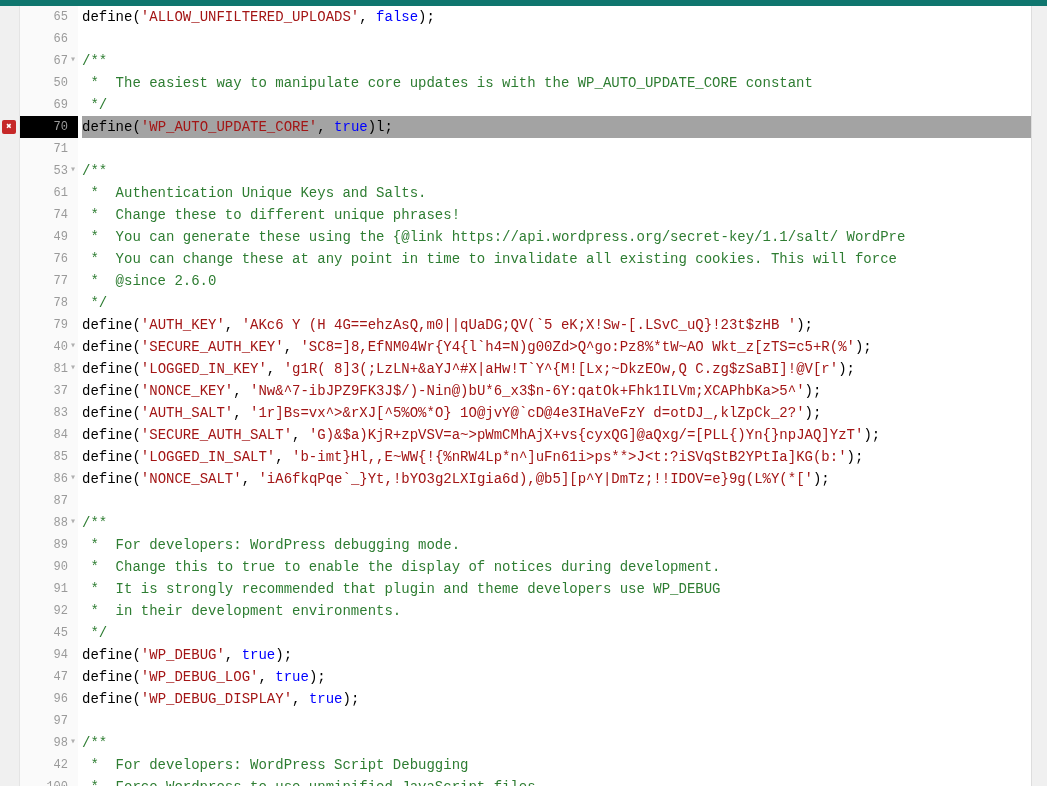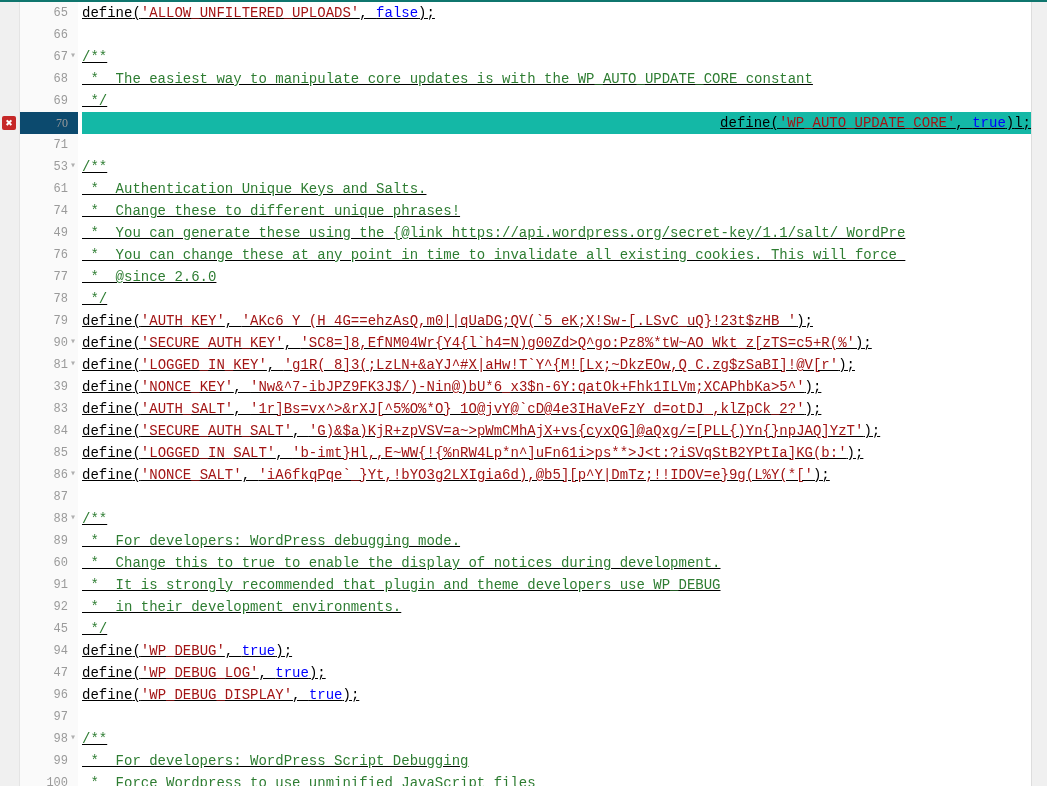--- a/index.html
+++ b/index.html
@@ -7,21 +7,21 @@
   body {
     font-family: Consolas, "Courier New", monospace;
     font-size: 14px;
     line-height: 22px;
     background: #fff;
     overflow: hidden;
   }
   .editor-wrap {
     display: flex;
     height: 100%;
-    border-top: 2px solid #0f766e;
+    border-top: 6px solid #0f766e;
   }
   .left-rail {
     width: 20px;
     background: #f0f0f0;
     border-right: 1px solid #e4e4e4;
   }
   .gutter {
     width: 58px;
     background: #fafafa;
     color: #9a9a9a;
@@ -64,32 +64,29 @@
     color: #fff;
     font-size: 9px;
     line-height: 1;
   }
   .code-area {
     flex: 1;
     white-space: pre;
     overflow: hidden;
     padding-left: 4px;
     position: relative;
-    text-decoration: underline;
   }
   .code-line {
     height: 22px;
   }
   .code-line.error-line {
-    background: #14b8a6;
-    text-align: right;
+    background: #a3a3a3;
   }
   .gutter-line.error-line {
-    background: #0c4a6e;
-    font-family: Liberation Serif, serif;
+    background: #000000;
   }
   .tok-str  { color: #a31515; }
   .tok-const{ color: #0000ff; }
   .tok-punc { color: #000; }
   .tok-comm { color: #2e7d32; }
   .tok-fn   { color: #000; }
   .tok-plain{ color: #000; }
   .scrollbar-v {
     width: 16px;
     background: #f0f0f0;
@@ -106,21 +103,21 @@
         <span>65</span>
       </div>
       <div class="gutter-line">
         <span>66</span>
       </div>
       <div class="gutter-line">
         <span>67</span>
         <span class="fold-arrow">▾</span>
       </div>
       <div class="gutter-line">
-        <span>68</span>
+        <span>50</span>
       </div>
       <div class="gutter-line">
         <span>69</span>
       </div>
       <div class="gutter-line error-line">
         <span class="error-badge"></span>
         <span>70</span>
       </div>
       <div class="gutter-line">
         <span>71</span>
@@ -144,55 +141,55 @@
       <div class="gutter-line">
         <span>77</span>
       </div>
       <div class="gutter-line">
         <span>78</span>
       </div>
       <div class="gutter-line">
         <span>79</span>
       </div>
       <div class="gutter-line">
+        <span>40</span>
+        <span class="fold-arrow">▾</span>
+      </div>
+      <div class="gutter-line">
+        <span>81</span>
+        <span class="fold-arrow">▾</span>
+      </div>
+      <div class="gutter-line">
+        <span>37</span>
+      </div>
+      <div class="gutter-line">
+        <span>83</span>
+      </div>
+      <div class="gutter-line">
+        <span>84</span>
+      </div>
+      <div class="gutter-line">
+        <span>85</span>
+      </div>
+      <div class="gutter-line">
+        <span>86</span>
+        <span class="fold-arrow">▾</span>
+      </div>
+      <div class="gutter-line">
+        <span>87</span>
+      </div>
+      <div class="gutter-line">
+        <span>88</span>
+        <span class="fold-arrow">▾</span>
+      </div>
+      <div class="gutter-line">
+        <span>89</span>
+      </div>
+      <div class="gutter-line">
         <span>90</span>
-        <span class="fold-arrow">▾</span>
-      </div>
-      <div class="gutter-line">
-        <span>81</span>
-        <span class="fold-arrow">▾</span>
-      </div>
-      <div class="gutter-line">
-        <span>39</span>
-      </div>
-      <div class="gutter-line">
-        <span>83</span>
-      </div>
-      <div class="gutter-line">
-        <span>84</span>
-      </div>
-      <div class="gutter-line">
-        <span>85</span>
-      </div>
-      <div class="gutter-line">
-        <span>86</span>
-        <span class="fold-arrow">▾</span>
-      </div>
-      <div class="gutter-line">
-        <span>87</span>
-      </div>
-      <div class="gutter-line">
-        <span>88</span>
-        <span class="fold-arrow">▾</span>
-      </div>
-      <div class="gutter-line">
-        <span>89</span>
-      </div>
-      <div class="gutter-line">
-        <span>60</span>
       </div>
       <div class="gutter-line">
         <span>91</span>
       </div>
       <div class="gutter-line">
         <span>92</span>
       </div>
       <div class="gutter-line">
         <span>45</span>
       </div>
@@ -206,21 +203,21 @@
         <span>96</span>
       </div>
       <div class="gutter-line">
         <span>97</span>
       </div>
       <div class="gutter-line">
         <span>98</span>
         <span class="fold-arrow">▾</span>
       </div>
       <div class="gutter-line">
-        <span>99</span>
+        <span>42</span>
       </div>
       <div class="gutter-line">
         <span>100</span>
       </div>
     </div>
   <div class="code-area" id="code"><div class="code-line"><span class="tok-fn">define</span><span class="tok-punc">(</span><span class="tok-str">'ALLOW_UNFILTERED_UPLOADS'</span><span class="tok-punc">, </span><span class="tok-const">false</span><span class="tok-punc">);</span></div><div class="code-line"></div><div class="code-line"><span class="tok-comm">/**</span></div><div class="code-line"><span class="tok-comm"> *  The easiest way to manipulate core updates is with the WP_AUTO_UPDATE_CORE constant</span></div><div class="code-line"><span class="tok-comm"> */</span></div><div class="code-line error-line"><span class="tok-fn">define</span><span class="tok-punc">(</span><span class="tok-str">'WP_AUTO_UPDATE_CORE'</span><span class="tok-punc">, </span><span class="tok-const">true</span><span class="tok-punc">)</span><span class="tok-plain">l</span><span class="tok-punc">;</span></div><div class="code-line"></div><div class="code-line"><span class="tok-comm">/**</span></div><div class="code-line"><span class="tok-comm"> *  Authentication Unique Keys and Salts.</span></div><div class="code-line"><span class="tok-comm"> *  Change these to different unique phrases!</span></div><div class="code-line"><span class="tok-comm"> *  You can generate these using the {@link https://api.wordpress.org/secret-key/1.1/salt/ WordPre</span></div><div class="code-line"><span class="tok-comm"> *  You can change these at any point in time to invalidate all existing cookies. This will force </span></div><div class="code-line"><span class="tok-comm"> *  @since 2.6.0</span></div><div class="code-line"><span class="tok-comm"> */</span></div><div class="code-line"><span class="tok-fn">define</span><span class="tok-punc">(</span><span class="tok-str">'AUTH_KEY'</span><span class="tok-punc">, </span><span class="tok-str">'AKc6 Y (H 4G==ehzAsQ,m0||qUaDG;QV(`5 eK;X!Sw-[.LSvC_uQ}!23t$zHB '</span><span class="tok-punc">);</span></div><div class="code-line"><span class="tok-fn">define</span><span class="tok-punc">(</span><span class="tok-str">'SECURE_AUTH_KEY'</span><span class="tok-punc">, </span><span class="tok-str">'SC8=]8,EfNM04Wr{Y4{l`h4=N)g00Zd&gt;Q^go:Pz8%*tW~AO Wkt_z[zTS=c5+R(%'</span><span class="tok-punc">);</span></div><div class="code-line"><span class="tok-fn">define</span><span class="tok-punc">(</span><span class="tok-str">'LOGGED_IN_KEY'</span><span class="tok-punc">, </span><span class="tok-str">'g1R( 8]3(;LzLN+&amp;aYJ^#X|aHw!T`Y^{M![Lx;~DkzEOw,Q C.zg$zSaBI]!@V[r'</span><span class="tok-punc">);</span></div><div class="code-line"><span class="tok-fn">define</span><span class="tok-punc">(</span><span class="tok-str">'NONCE_KEY'</span><span class="tok-punc">, </span><span class="tok-str">'Nw&amp;^7-ibJPZ9FK3J$/)-Nin@)bU*6_x3$n-6Y:qatOk+Fhk1ILVm;XCAPhbKa&gt;5^'</span><span class="tok-punc">);</span></div><div class="code-line"><span class="tok-fn">define</span><span class="tok-punc">(</span><span class="tok-str">'AUTH_SALT'</span><span class="tok-punc">, </span><span class="tok-str">'1r]Bs=vx^&gt;&amp;rXJ[^5%O%*O} 1O@jvY@`cD@4e3IHaVeFzY d=otDJ_,klZpCk_2?'</span><span class="tok-punc">);</span></div><div class="code-line"><span class="tok-fn">define</span><span class="tok-punc">(</span><span class="tok-str">'SECURE_AUTH_SALT'</span><span class="tok-punc">, </span><span class="tok-str">'G)&amp;$a)KjR+zpVSV=a~&gt;pWmCMhAjX+vs{cyxQG]@aQxg/=[PLL{)Yn{}npJAQ]YzT'</span><span class="tok-punc">);</span></div><div class="code-line"><span class="tok-fn">define</span><span class="tok-punc">(</span><span class="tok-str">'LOGGED_IN_SALT'</span><span class="tok-punc">, </span><span class="tok-str">'b-imt}Hl,,E~WW{!{%nRW4Lp*n^]uFn61i&gt;ps**&gt;J&lt;t:?iSVqStB2YPtIa]KG(b:'</span><span class="tok-punc">);</span></div><div class="code-line"><span class="tok-fn">define</span><span class="tok-punc">(</span><span class="tok-str">'NONCE_SALT'</span><span class="tok-punc">, </span><span class="tok-str">'iA6fkqPqe`_}Yt,!bYO3g2LXIgia6d),@b5][p^Y|DmTz;!!IDOV=e}9g(L%Y(*['</span><span class="tok-punc">);</span></div><div class="code-line"></div><div class="code-line"><span class="tok-comm">/**</span></div><div class="code-line"><span class="tok-comm"> *  For developers: WordPress debugging mode.</span></div><div class="code-line"><span class="tok-comm"> *  Change this to true to enable the display of notices during development.</span></div><div class="code-line"><span class="tok-comm"> *  It is strongly recommended that plugin and theme developers use WP_DEBUG</span></div><div class="code-line"><span class="tok-comm"> *  in their development environments.</span></div><div class="code-line"><span class="tok-comm"> */</span></div><div class="code-line"><span class="tok-fn">define</span><span class="tok-punc">(</span><span class="tok-str">'WP_DEBUG'</span><span class="tok-punc">, </span><span class="tok-const">true</span><span class="tok-punc">);</span></div><div class="code-line"><span class="tok-fn">define</span><span class="tok-punc">(</span><span class="tok-str">'WP_DEBUG_LOG'</span><span class="tok-punc">, </span><span class="tok-const">true</span><span class="tok-punc">);</span></div><div class="code-line"><span class="tok-fn">define</span><span class="tok-punc">(</span><span class="tok-str">'WP_DEBUG_DISPLAY'</span><span class="tok-punc">, </span><span class="tok-const">true</span><span class="tok-punc">);</span></div><div class="code-line"></div><div class="code-line"><span class="tok-comm">/**</span></div><div class="code-line"><span class="tok-comm"> *  For developers: WordPress Script Debugging</span></div><div class="code-line"><span class="tok-comm"> *  Force Wordpress to use unminified JavaScript files</span></div></div>
   <div class="scrollbar-v"></div>
 </div>
 
 </body></html>

